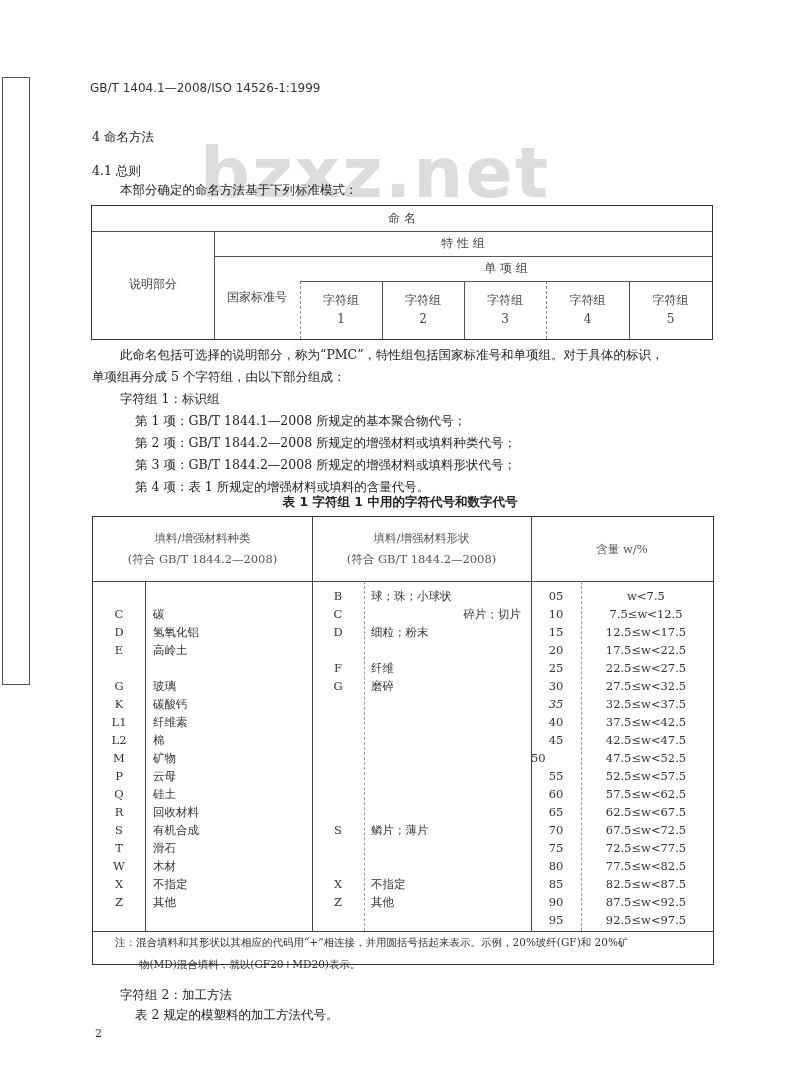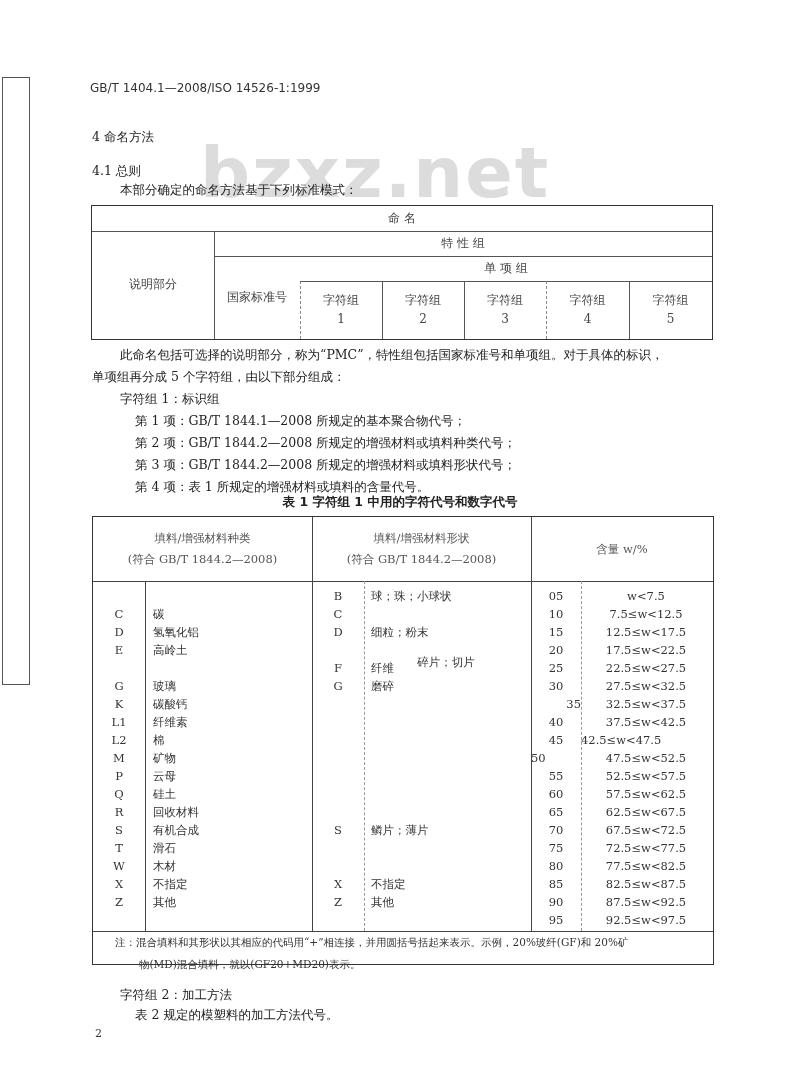--- a/index.html
+++ b/index.html
@@ -151,21 +151,21 @@
       <div class="row" style="left: 60px; width: 150px; top: 322px; text-align: left;">滑石</div>
       <div class="row" style="left: 0px; width: 52px; top: 340px; text-align: center;">W</div>
       <div class="row" style="left: 60px; width: 150px; top: 340px; text-align: left;">木材</div>
       <div class="row" style="left: 0px; width: 52px; top: 358px; text-align: center;">X</div>
       <div class="row" style="left: 60px; width: 150px; top: 358px; text-align: left;">不指定</div>
       <div class="row" style="left: 0px; width: 52px; top: 376px; text-align: center;">Z</div>
       <div class="row" style="left: 60px; width: 150px; top: 376px; text-align: left;">其他</div>
       <div class="row" style="left: 219px; width: 52px; top: 70px; text-align: center;">B</div>
       <div class="row" style="left: 278px; width: 150px; top: 70px; text-align: left;">球；珠；小球状</div>
       <div class="row" style="left: 219px; width: 52px; top: 88px; text-align: center;">C</div>
-      <div class="row" style="left: 278px; width: 150px; top: 88px; text-align: center; margin-top: 48px;">碎片；切片</div>
+      <div class="row" style="left: 278px; width: 150px; top: 88px; text-align: right;">碎片；切片</div>
       <div class="row" style="left: 219px; width: 52px; top: 106px; text-align: center;">D</div>
       <div class="row" style="left: 278px; width: 150px; top: 106px; text-align: left;">细粒；粉末</div>
       <div class="row" style="left: 219px; width: 52px; top: 142px; text-align: center;">F</div>
       <div class="row" style="left: 278px; width: 150px; top: 142px; text-align: left;">纤维</div>
       <div class="row" style="left: 219px; width: 52px; top: 160px; text-align: center;">G</div>
       <div class="row" style="left: 278px; width: 150px; top: 160px; text-align: left;">磨碎</div>
       <div class="row" style="left: 219px; width: 52px; top: 304px; text-align: center;">S</div>
       <div class="row" style="left: 278px; width: 150px; top: 304px; text-align: left;">鳞片；薄片</div>
       <div class="row" style="left: 219px; width: 52px; top: 358px; text-align: center;">X</div>
       <div class="row" style="left: 278px; width: 150px; top: 358px; text-align: left;">不指定</div>
@@ -176,26 +176,26 @@
       <div class="row" style="left: 438px; width: 50px; top: 88px; text-align: center;">10</div>
       <div class="row" style="left: 488px; width: 130px; top: 88px; text-align: center;">7.5≤w&lt;12.5</div>
       <div class="row" style="left: 438px; width: 50px; top: 106px; text-align: center;">15</div>
       <div class="row" style="left: 488px; width: 130px; top: 106px; text-align: center;">12.5≤w&lt;17.5</div>
       <div class="row" style="left: 438px; width: 50px; top: 124px; text-align: center;">20</div>
       <div class="row" style="left: 488px; width: 130px; top: 124px; text-align: center;">17.5≤w&lt;22.5</div>
       <div class="row" style="left: 438px; width: 50px; top: 142px; text-align: center;">25</div>
       <div class="row" style="left: 488px; width: 130px; top: 142px; text-align: center;">22.5≤w&lt;27.5</div>
       <div class="row" style="left: 438px; width: 50px; top: 160px; text-align: center;">30</div>
       <div class="row" style="left: 488px; width: 130px; top: 160px; text-align: center;">27.5≤w&lt;32.5</div>
-      <div class="row" style="left: 438px; width: 50px; top: 178px; text-align: right;">35</div>
+      <div class="row" style="left: 438px; width: 50px; top: 178px; text-align: center; font-style: italic;">35</div>
       <div class="row" style="left: 488px; width: 130px; top: 178px; text-align: center;">32.5≤w&lt;37.5</div>
       <div class="row" style="left: 438px; width: 50px; top: 196px; text-align: center;">40</div>
       <div class="row" style="left: 488px; width: 130px; top: 196px; text-align: center;">37.5≤w&lt;42.5</div>
       <div class="row" style="left: 438px; width: 50px; top: 214px; text-align: center;">45</div>
-      <div class="row" style="left: 488px; width: 130px; top: 214px; ">42.5≤w&lt;47.5</div>
+      <div class="row" style="left: 488px; width: 130px; top: 214px; text-align: center;">42.5≤w&lt;47.5</div>
       <div class="row" style="left: 438px; width: 50px; top: 232px; text-align: left;">50</div>
       <div class="row" style="left: 488px; width: 130px; top: 232px; text-align: center;">47.5≤w&lt;52.5</div>
       <div class="row" style="left: 438px; width: 50px; top: 250px; text-align: center;">55</div>
       <div class="row" style="left: 488px; width: 130px; top: 250px; text-align: center;">52.5≤w&lt;57.5</div>
       <div class="row" style="left: 438px; width: 50px; top: 268px; text-align: center;">60</div>
       <div class="row" style="left: 488px; width: 130px; top: 268px; text-align: center;">57.5≤w&lt;62.5</div>
       <div class="row" style="left: 438px; width: 50px; top: 286px; text-align: center;">65</div>
       <div class="row" style="left: 488px; width: 130px; top: 286px; text-align: center;">62.5≤w&lt;67.5</div>
       <div class="row" style="left: 438px; width: 50px; top: 304px; text-align: center;">70</div>
       <div class="row" style="left: 488px; width: 130px; top: 304px; text-align: center;">67.5≤w&lt;72.5</div>

